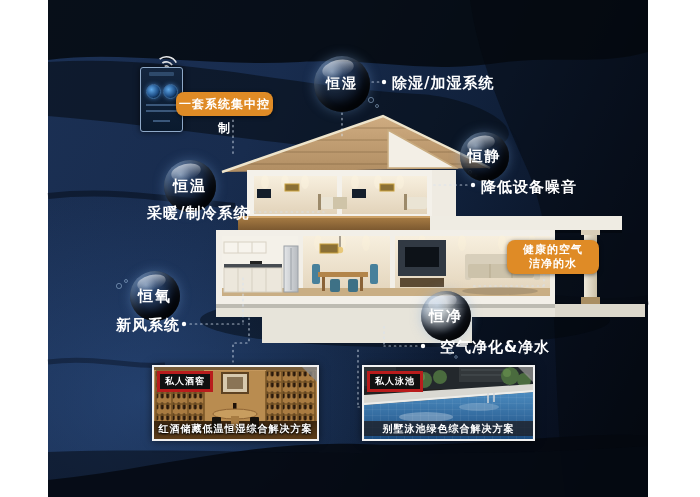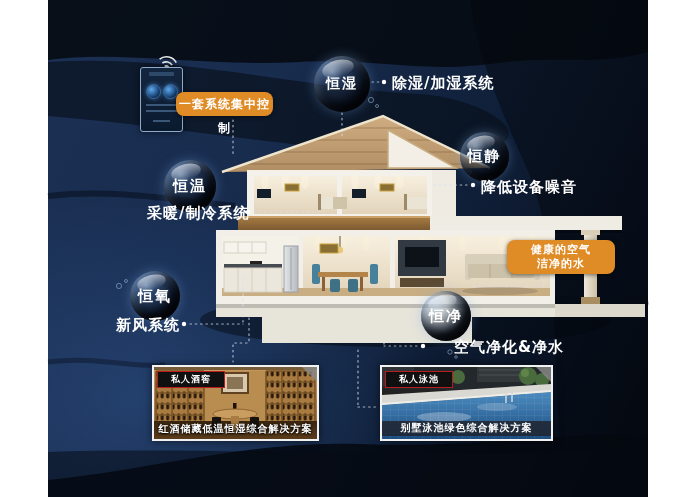--- a/index.html
+++ b/index.html
@@ -14,32 +14,32 @@
   .bubble{position:absolute;border-radius:50%;display:flex;align-items:center;justify-content:center;
     color:#fff;font-weight:bold;letter-spacing:2px;
     background:radial-gradient(circle at 32% 28%, rgba(165,195,230,.55) 0%, rgba(80,110,150,.28) 20%, rgba(10,18,32,.93) 62%, rgba(4,9,18,.96) 100%);
     box-shadow:0 0 12px rgba(120,165,220,.35), inset -5px -7px 10px rgba(0,0,0,.85), inset 3px 4px 8px rgba(175,205,240,.4);}
   .bubble .glare{position:absolute;left:14%;top:8%;width:58%;height:30%;border-radius:50%;
     background:linear-gradient(rgba(255,255,255,.55),rgba(255,255,255,0));transform:rotate(-14deg);}
   .bubble span.txt{position:relative;}
   .accent-label{position:absolute;background:#DF8B26;color:#fff;font-weight:bold;text-align:center;
     border-radius:8px;box-shadow:0 1px 4px rgba(0,0,0,.5);}
   #ctrl-label{left:176px;top:92px;width:97px;height:24px;line-height:24px;font-size:12px;letter-spacing:1px;}
-  #highlight-box{left:507px;top:240px;width:92px;padding:3px 8px;font-size:11px;line-height:14px;letter-spacing:1px;}
+  #highlight-box{left:507px;top:240px;width:92px;padding:3px 0;font-size:11px;line-height:14px;letter-spacing:1px;}
   .phone{position:absolute;left:140px;top:67px;width:41px;height:63px;border:1px solid #8FA9C8;border-radius:3px;
     background:linear-gradient(#14263F,#0A1A2E);box-shadow:0 0 6px rgba(0,0,0,.6);}
   .phone .bar{position:absolute;left:20%;top:4px;width:60%;height:4px;background:#2E4A6B;border-radius:1px;}
   .phone .knob{position:absolute;top:16px;width:13px;height:13px;border-radius:50%;border:1px solid #3E6EA0;
     background:radial-gradient(circle at 35% 35%, #5FA8E8, #1E4E86 55%, #0B2440 78%);box-shadow:0 0 4px rgba(80,150,230,.6);}
   .phone .k1{left:5px;} .phone .k2{left:22px;}
   .phone .row{position:absolute;left:12%;width:76%;height:2px;background:#3A577A;}
   .photo{position:absolute;border:2px solid #F2F2F2;box-shadow:0 0 8px rgba(0,0,0,.55);background:#222;}
   .photo svg{display:block;}
-  .photo-tag{position:absolute;top:4px;left:3px;background:#101010;border:1px solid #b91c1c;color:#fff;
-    font-size:9px;font-weight:bold;letter-spacing:1px;padding:1px 13px;}
+  .photo-tag{position:absolute;top:4px;left:3px;background:#101010;border:3px solid #b91c1c;color:#fff;
+    font-size:9px;font-weight:bold;letter-spacing:1px;padding:1px 5px;}
   .photo-caption{position:absolute;left:0;right:0;bottom:3px;text-align:center;color:#fff;font-size:10px;
     font-weight:bold;letter-spacing:1px;text-shadow:0 1px 2px #000,0 0 3px #000;white-space:nowrap;margin-top:44px;}
   .caption-band{position:absolute;left:0;right:0;bottom:3px;height:15px;line-height:15px;background:rgba(30,33,40,.8);
     text-align:center;color:#fff;font-size:10px;font-weight:bold;letter-spacing:1px;white-space:nowrap;}
 </style>
 </head>
 <body>
 
 <div id="stage">
   <div id="panel"></div>
@@ -261,21 +261,21 @@
   <div class="bubble" style="left:130px;top:271px;width:50px;height:50px;font-size:15px;">
     <i class="glare"></i>
     <span class="txt">恒氧</span>
   </div>
   <div class="feature-text" style="left:116px;top:316px;">新风系统</div>
 
   <div class="bubble" style="left:421px;top:291px;width:50px;height:50px;font-size:15px;">
     <i class="glare"></i>
     <span class="txt">恒净</span>
   </div>
-  <div class="feature-text" style="left:454px;top:338px;">空气净化&amp;净水</div>
+  <div class="feature-text" style="left:440px;top:338px;">空气净化&amp;净水</div>
 
   <div id="highlight-box" class="accent-label">
     <div>健康的空气</div>
     <div>洁净的水</div>
   </div>
 
   <div class="photo" style="left:152px;top:365px;width:163px;height:72px;">
     <svg width="163" height="72" viewBox="0 0 163 72">
       <defs>
         <linearGradient id="cellarBg" x1="0" y1="0" x2="0" y2="1">
@@ -308,21 +308,21 @@
       <rect x="77" y="49" width="8" height="14" fill="#A87C42"></rect>
       <rect x="58" y="50" width="9" height="15" rx="1" fill="#17120C"></rect>
       <rect x="96" y="50" width="9" height="15" rx="1" fill="#17120C"></rect>
       <rect x="0" y="0" width="163" height="3" fill="rgba(0,0,0,.4)"></rect>
       <polygon points="148,0 163,0 163,15" fill="#8C8C8C" opacity=".8"></polygon>
     </svg>
     <div class="photo-tag">私人酒窖</div>
     <div class="photo-caption">红酒储藏低温恒湿综合解决方案</div>
   </div>
 
-  <div class="photo" style="left:380px;top:365px;width:169px;height:72px;font-family:Liberation Mono, monospace;">
+  <div class="photo" style="left:362px;top:365px;width:169px;height:72px;">
     <svg width="169" height="72" viewBox="0 0 169 72">
       <defs>
         <linearGradient id="waterGrad" x1="0" y1="0" x2="0" y2="1">
           <stop offset="0" stop-color="#4C8CC0"></stop>
             <stop offset="1" stop-color="#1C4C80"></stop>
         </linearGradient>
         <pattern id="pTiles" width="8" height="6" patternUnits="userSpaceOnUse">
           <rect width="8" height="6" fill="none"></rect>
           <path d="M0,0 H8 M0,0 V6" stroke="rgba(255,255,255,.14)" stroke-width=".7"></path>
         </pattern>

